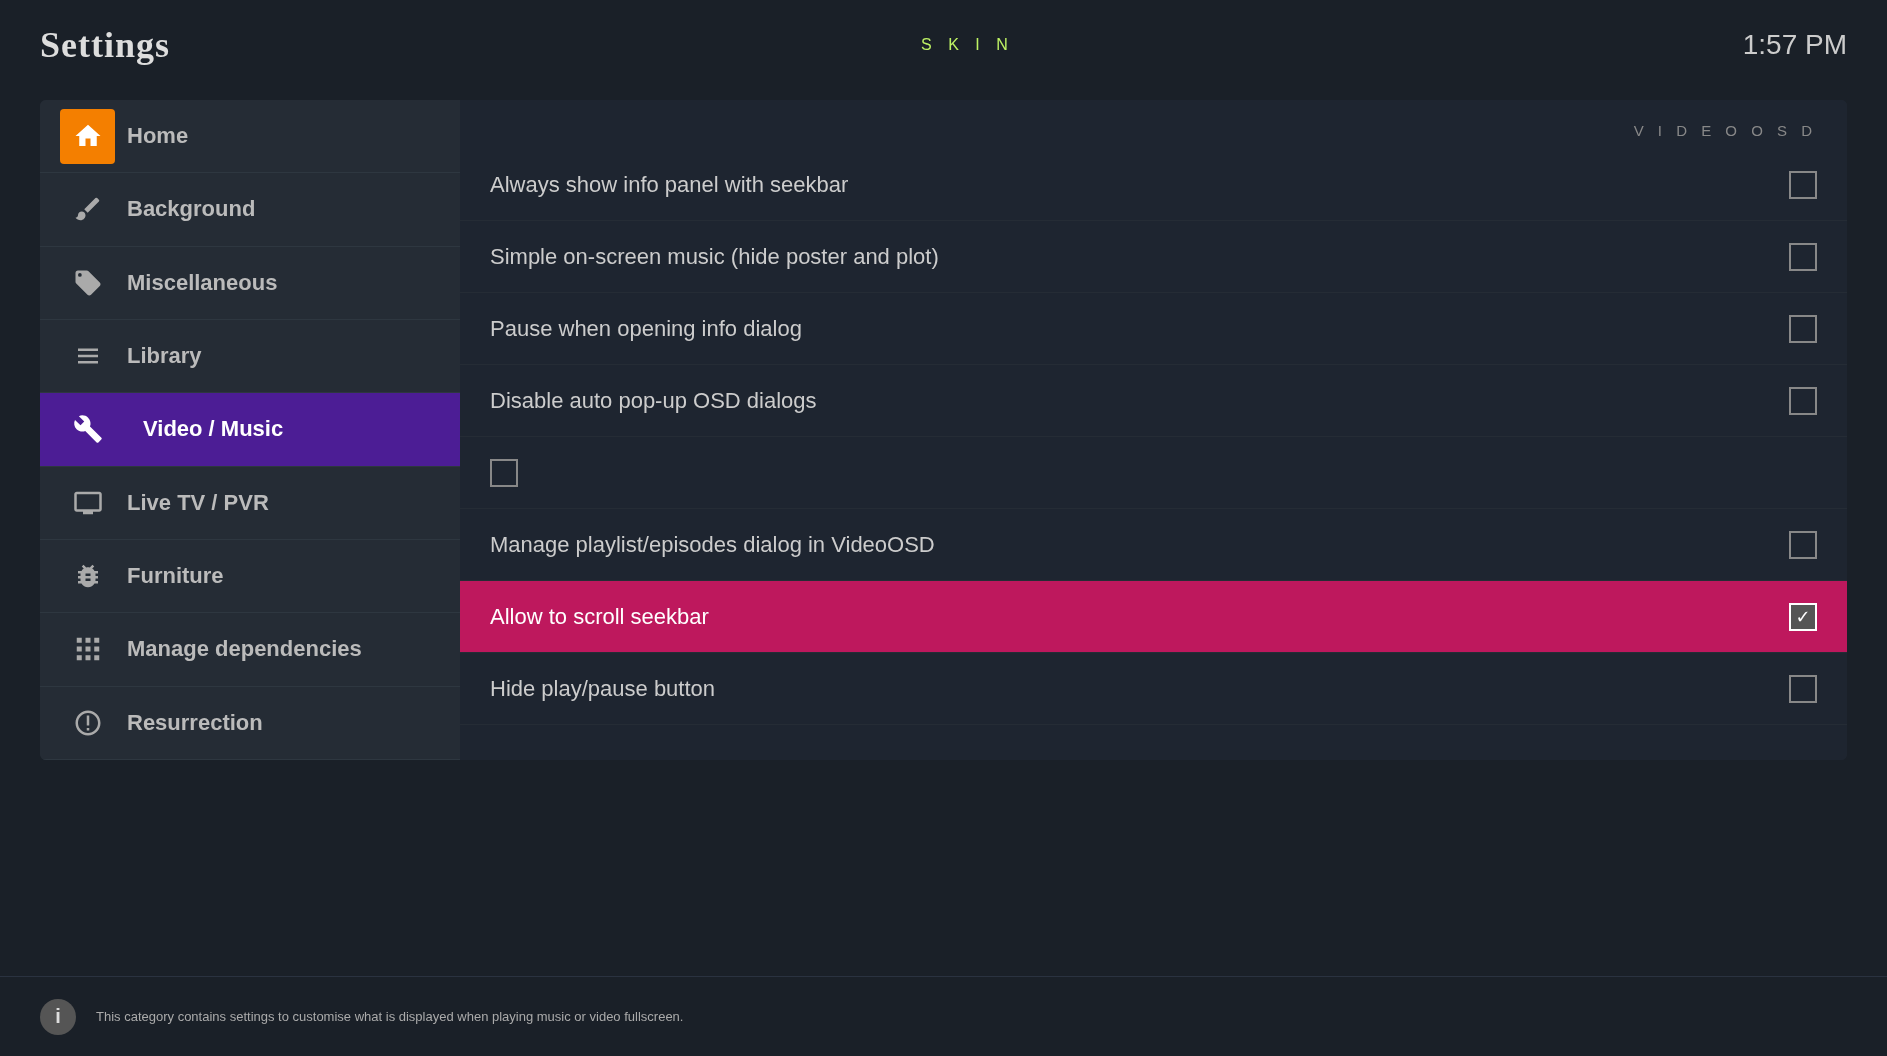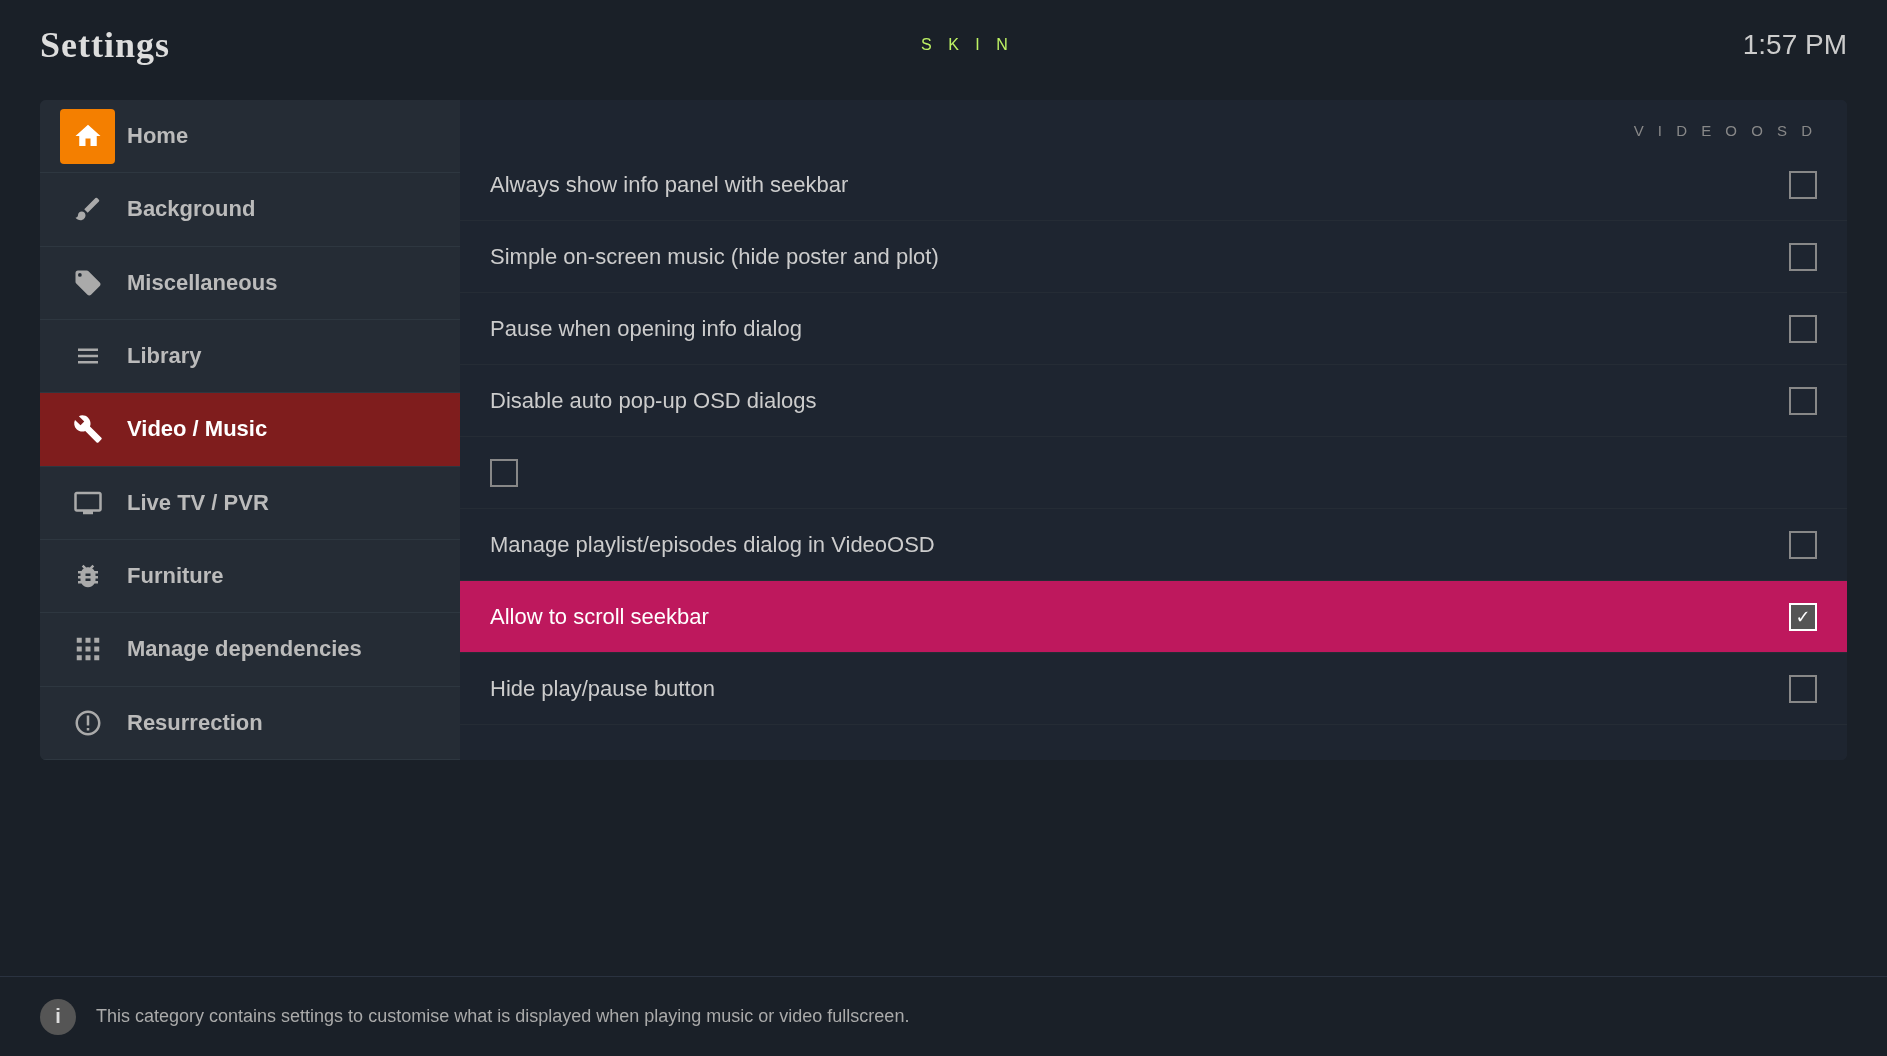--- a/index.html
+++ b/index.html
@@ -59,21 +59,22 @@
 
     .sidebar-item {
       display: flex;
       align-items: center;
       padding: 0 20px;
       height: 80px;
       cursor: pointer;
       border-bottom: 1px solid #2e3740;
     }
     .sidebar-item.active {
-      background: #7f1d1d;
+      background: #4c1d95;
+      gap: 16px;
     }
     .sidebar-item.active .sidebar-label {
       color: #fff;
     }
     .sidebar-icon-box {
       width: 55px;
       height: 55px;
       display: flex;
       align-items: center;
       justify-content: center;
@@ -167,21 +168,21 @@
       display: flex;
       align-items: center;
       justify-content: center;
       font-size: 20px;
       color: #ddd;
       font-weight: bold;
       margin-right: 20px;
       flex-shrink: 0;
     }
     .footer-text {
-      font-size: 18px;
+      font-size: 13px;
       color: #aaa;
     }
 
     
     .icon-svg {
       width: 30px;
       height: 30px;
       fill: #aaa;
     }
     .sidebar-item.active .icon-svg {

